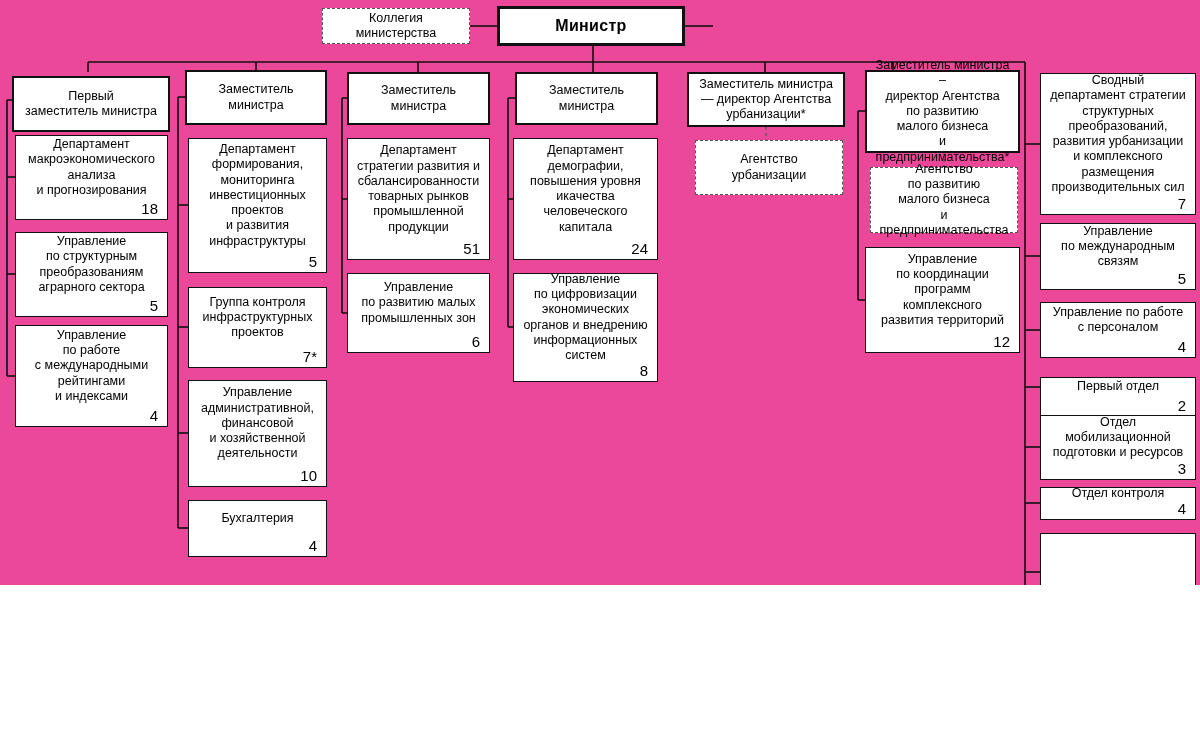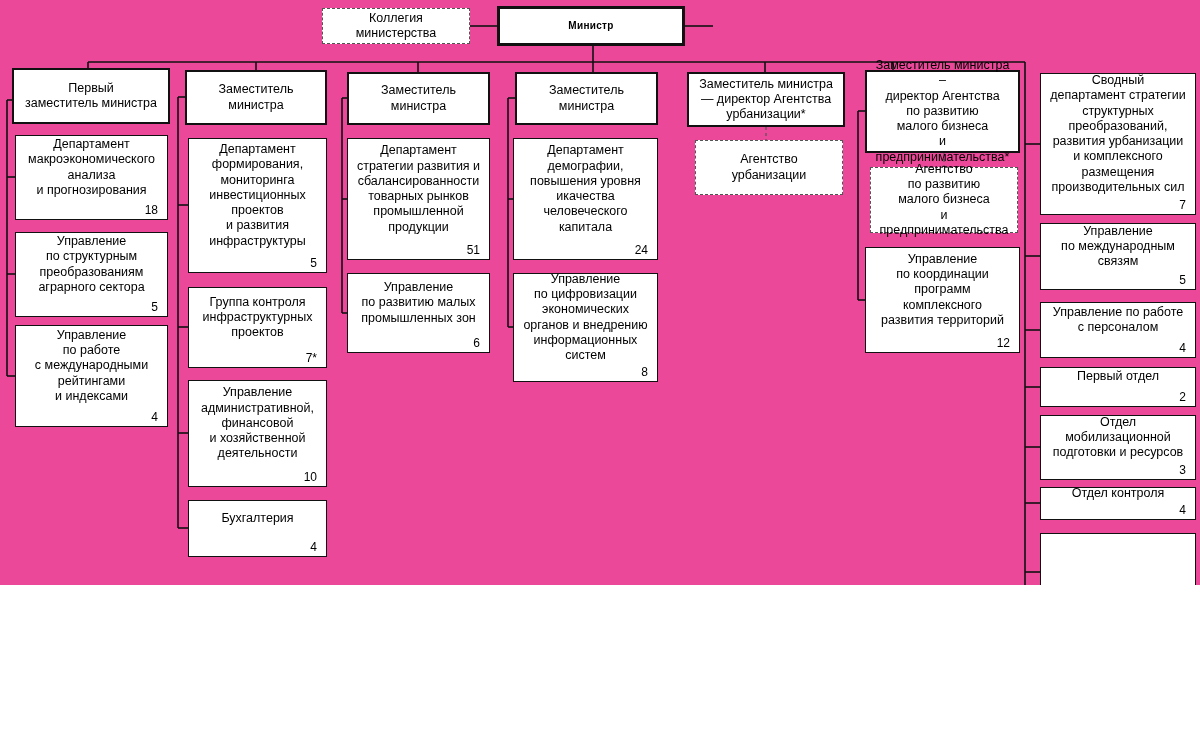--- a/index.html
+++ b/index.html
@@ -8,24 +8,24 @@
     font-family:Liberation Sans, sans-serif;color:#000;overflow:hidden;
   }
   svg.wires{position:absolute;left:0;top:0;z-index:1;}
   .box{
     position:absolute;z-index:2;background:#fff;border:1.6px solid #111;
     box-sizing:border-box;display:flex;align-items:center;justify-content:center;
     text-align:center;font-size:12.5px;line-height:1.22;
   }
   .box .lbl{white-space:pre-line;display:block;padding:1px 4px;}
   .box.hascount{padding-bottom:20px;}
-  .cnt{position:absolute;right:9px;bottom:1px;font-size:12px;}
+  .cnt{position:absolute;right:9px;bottom:1px;font-size:15px;}
   .header{border-width:2px;}
   .minister{border-width:3px;}
-  .minister .lbl{font-weight:bold;font-size:10px;letter-spacing:.3px;}
+  .minister .lbl{font-weight:bold;font-size:16px;letter-spacing:.3px;}
   .dashed{border:1.2px dashed #555;}
 </style>
 </head>
 <body>
 
 <div class="canvas">
 
   <svg class="wires" width="1200" height="751">
     <g stroke="#111" stroke-width="1.6" fill="none">
 
@@ -88,21 +88,21 @@
   </svg>
 
   <div class="box dashed" style="left:322px;top:8px;width:148px;height:36px">
     <span class="lbl">Коллегия
 министерства</span>
   </div>
   <div class="box minister" style="left:497px;top:6px;width:188px;height:40px">
     <span class="lbl">Министр</span>
   </div>
 
-  <div class="box header" style="left:12px;top:68px;width:158px;height:56px">
+  <div class="box header" style="left:12px;top:76px;width:158px;height:56px">
     <span class="lbl">Первый
 заместитель министра</span>
   </div>
   <div class="box hascount" style="left:15px;top:135px;width:153px;height:85px">
     <span class="lbl">Департамент
 макроэкономического
 анализа
 и прогнозирования</span>
     <span class="cnt">18</span>
   </div>
@@ -245,21 +245,21 @@
     <span class="lbl">Управление
 по международным
 связям</span>
     <span class="cnt">5</span>
   </div>
   <div class="box hascount" style="left:1040px;top:302px;width:156px;height:56px">
     <span class="lbl">Управление по работе
 с персоналом</span>
     <span class="cnt">4</span>
   </div>
-  <div class="box hascount" style="left:1040px;top:367px;width:156px;height:40px">
+  <div class="box hascount" style="left:1040px;top:377px;width:156px;height:40px">
     <span class="lbl">Первый отдел</span>
     <span class="cnt">2</span>
   </div>
   <div class="box hascount" style="left:1040px;top:415px;width:156px;height:65px">
     <span class="lbl">Отдел
 мобилизационной
 подготовки и ресурсов</span>
     <span class="cnt">3</span>
   </div>
   <div class="box hascount" style="left:1040px;top:487px;width:156px;height:33px">

